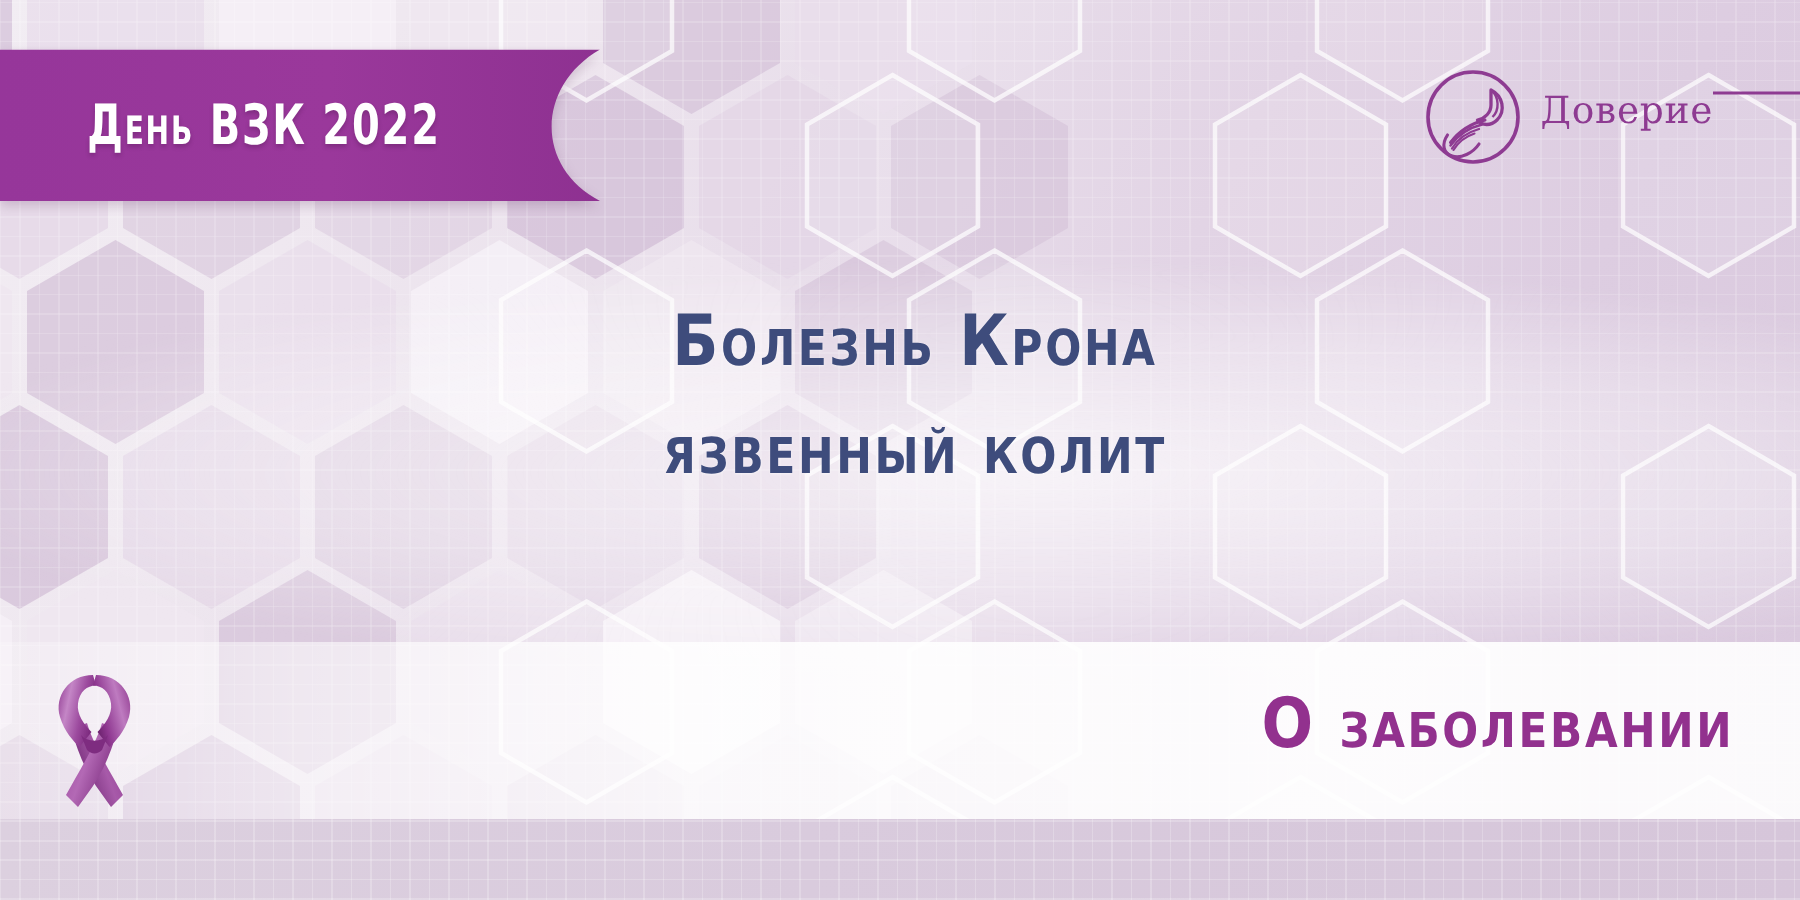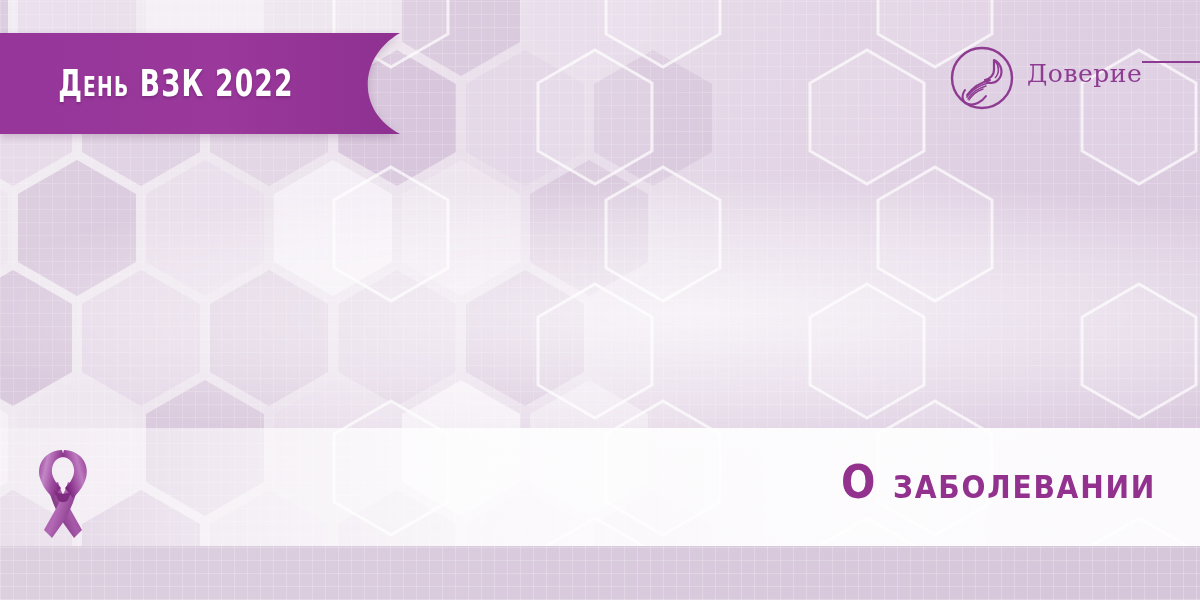--- a/index.html
+++ b/index.html
@@ -373,20 +373,24 @@
           <stop offset="0" stop-color="#96369A"></stop>
           <stop offset="0.55" stop-color="#9A389B"></stop>
           <stop offset="1" stop-color="#8E3191"></stop>
         </linearGradient>
       </defs>
       <path d="M0,0 L400,0 C358,24 356,78 400,101 L0,101 Z" fill="url(#bgGrad)"></path>
     </svg>
   </div>
   <div class="ribbon-label">День ВЗК 2022</div>
 
+  <div class="headline">
+    <span class="hl-line">Болезнь Крона</span>
+    <span class="hl-line">язвенный колит</span>
+  </div>
 
   <div class="cta">О заболевании</div>
 
   <div class="awareness">
     <svg viewBox="0 0 76 104" xmlns="http://www.w3.org/2000/svg" aria-hidden="true">
       <defs>
         <linearGradient id="rbA" x1="0" y1="0" x2="1" y2="0.4">
           <stop offset="0" stop-color="#8E3790"></stop>
           <stop offset="0.35" stop-color="#C486C6"></stop>
           <stop offset="0.70" stop-color="#9C4A9E"></stop>

